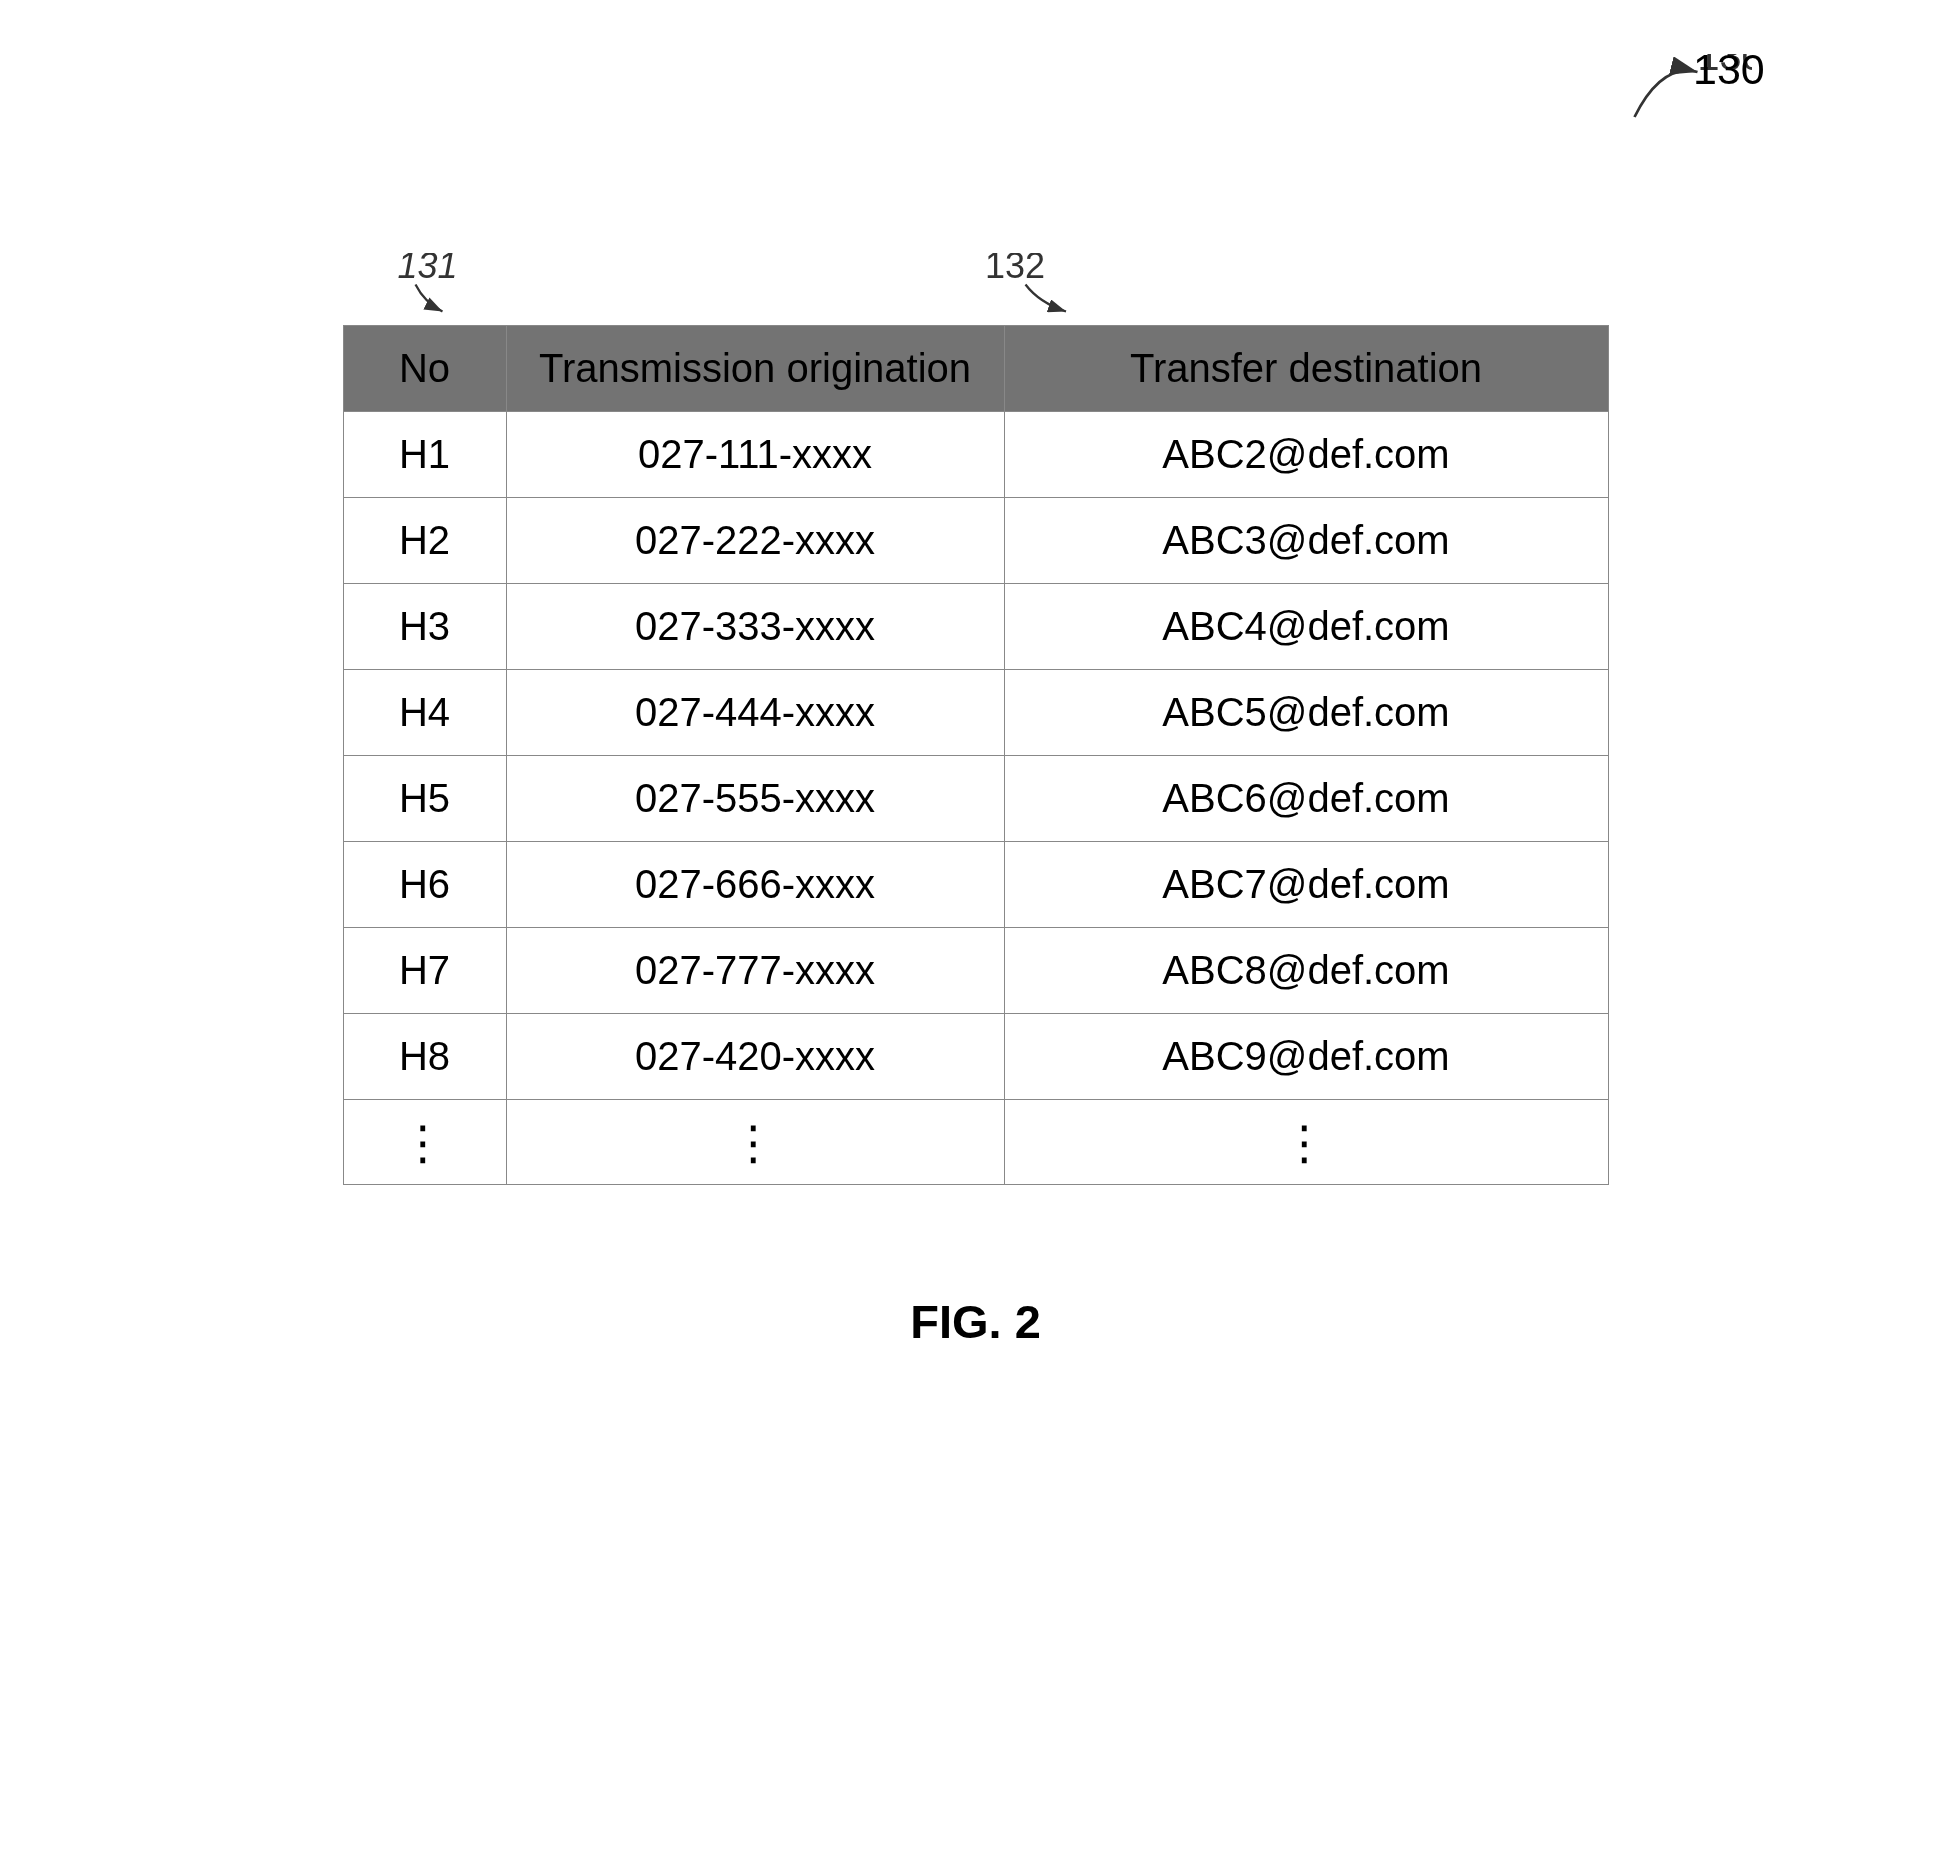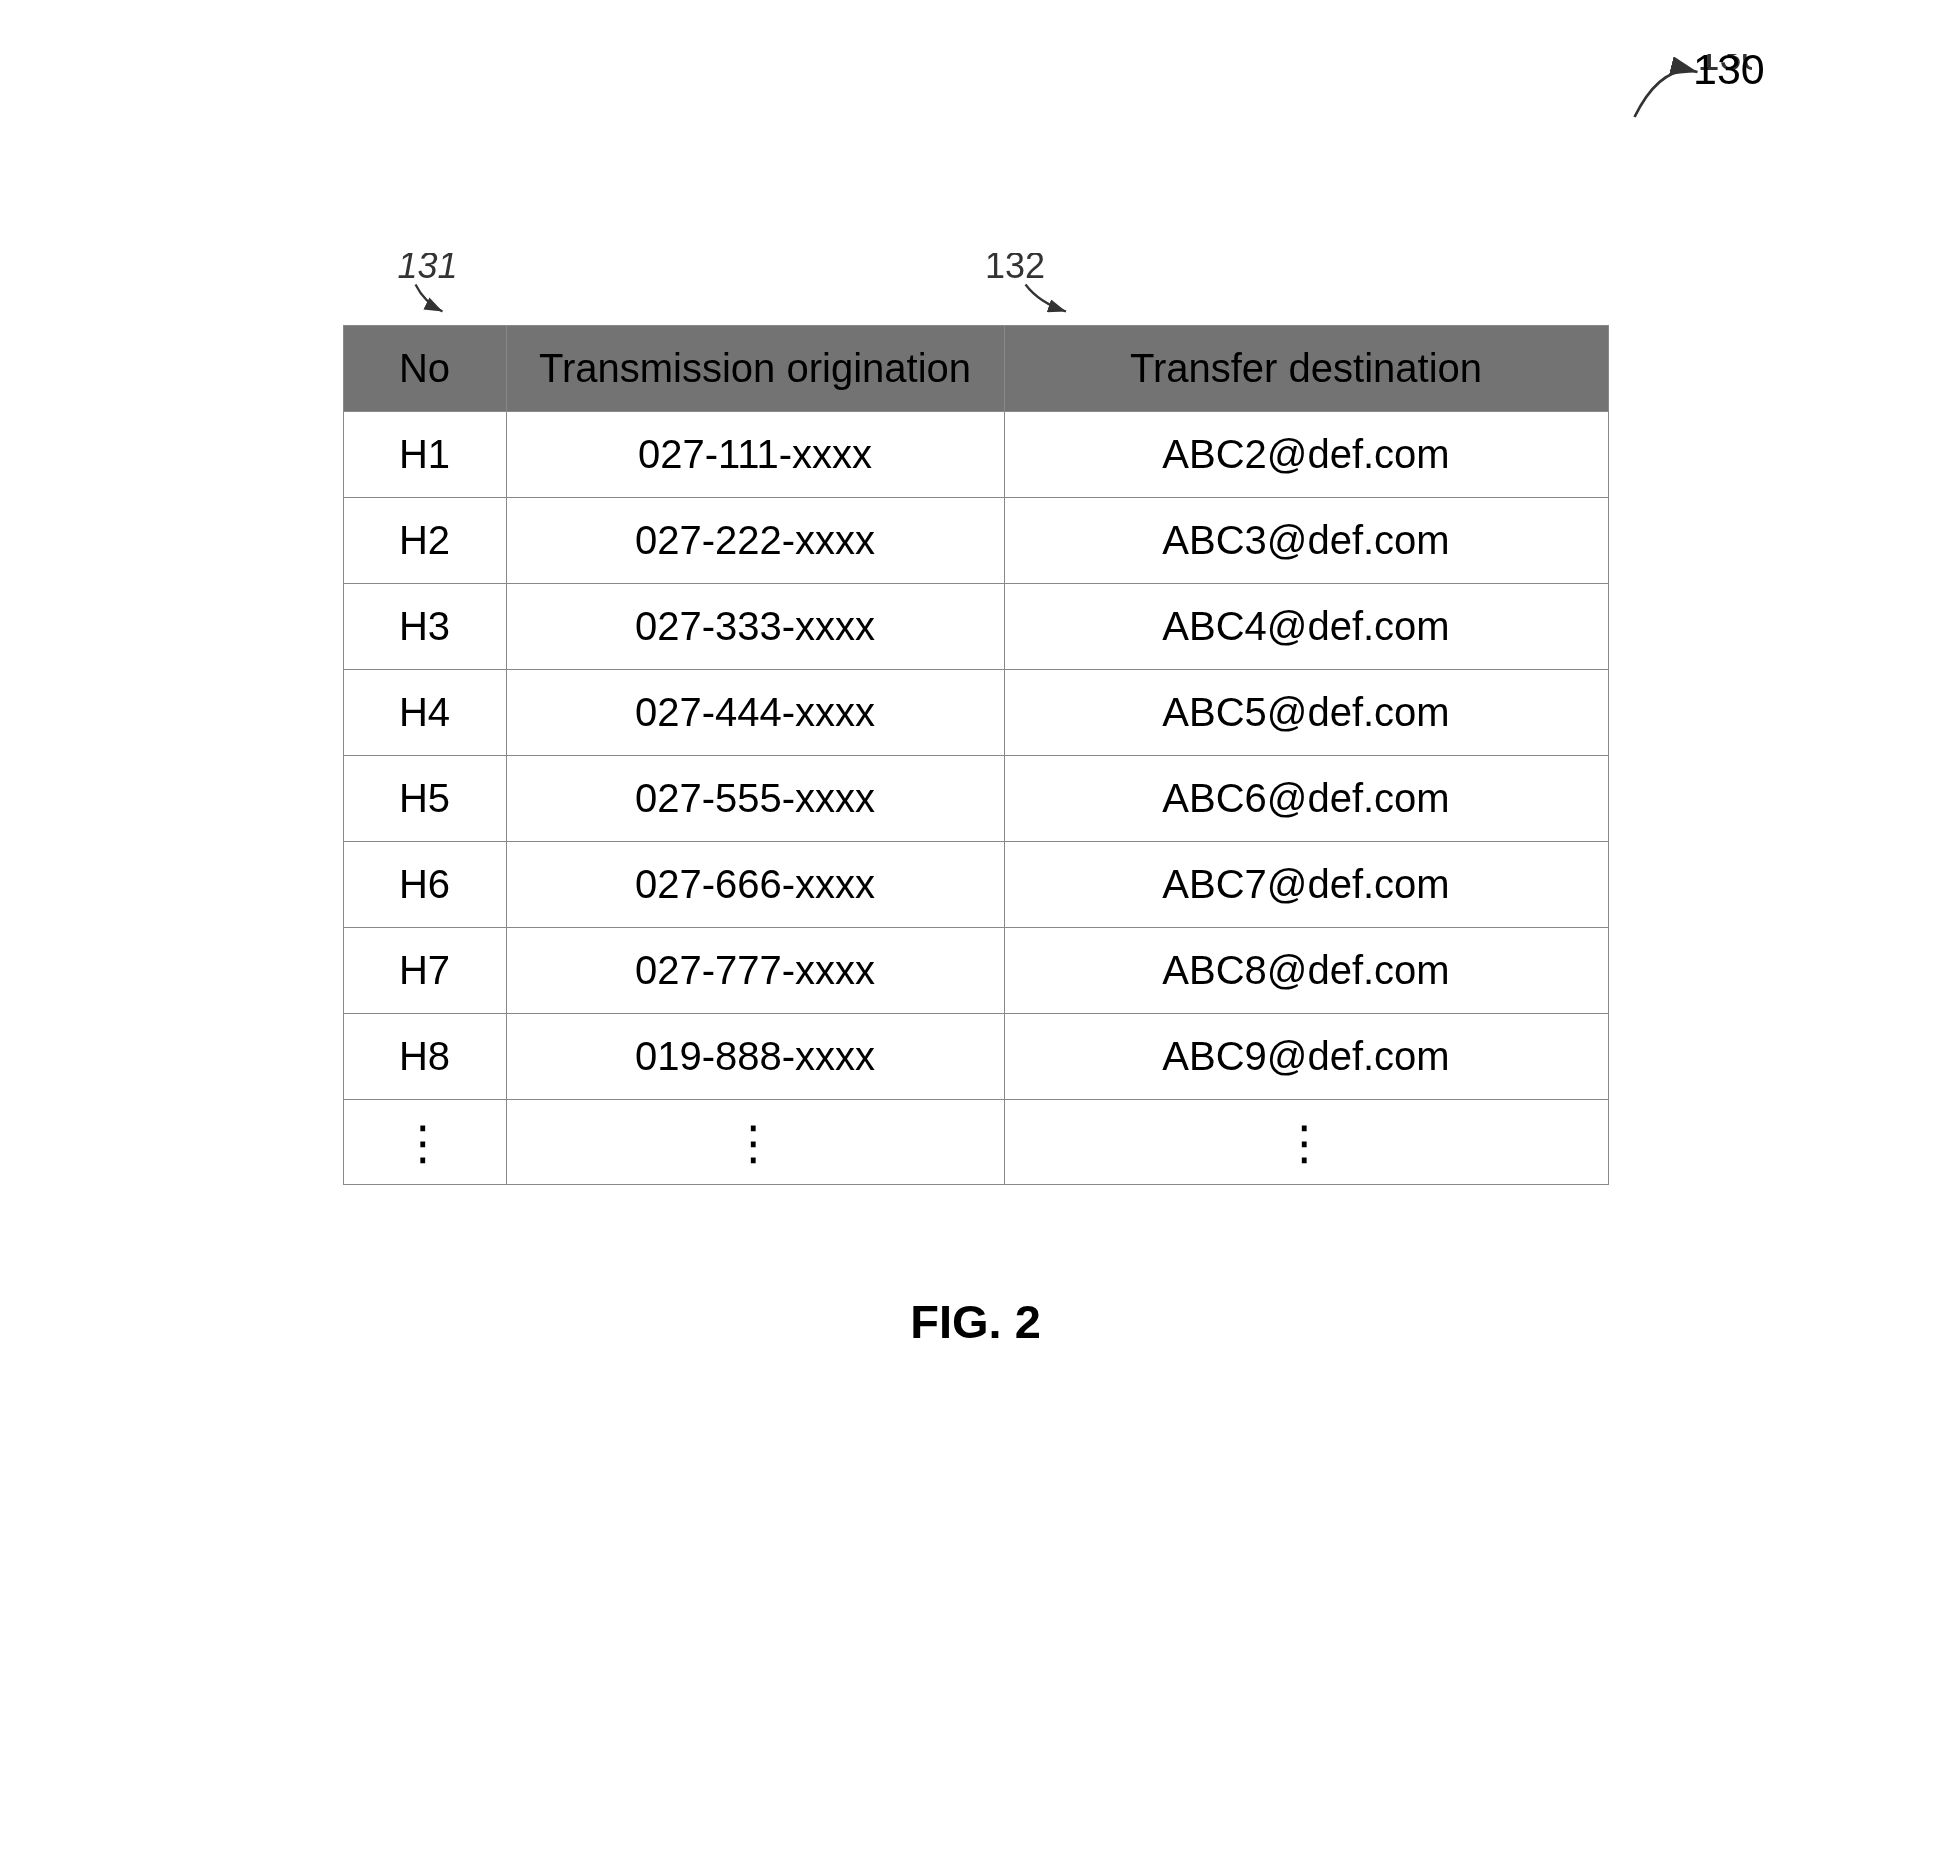--- a/index.html
+++ b/index.html
@@ -205,21 +205,21 @@
             <td>027-666-xxxx</td>
             <td>ABC7@def.com</td>
           </tr>
           <tr>
             <td>H7</td>
             <td>027-777-xxxx</td>
             <td>ABC8@def.com</td>
           </tr>
           <tr>
             <td>H8</td>
-            <td>019-888-xxxx</td>
+            <td>027-420-xxxx</td>
             <td>ABC9@def.com</td>
           </tr>
           <tr class="dots-row">
             <td>⋮</td>
             <td>⋮</td>
             <td>⋮</td>
           </tr>
         </tbody>
     </table>
 

